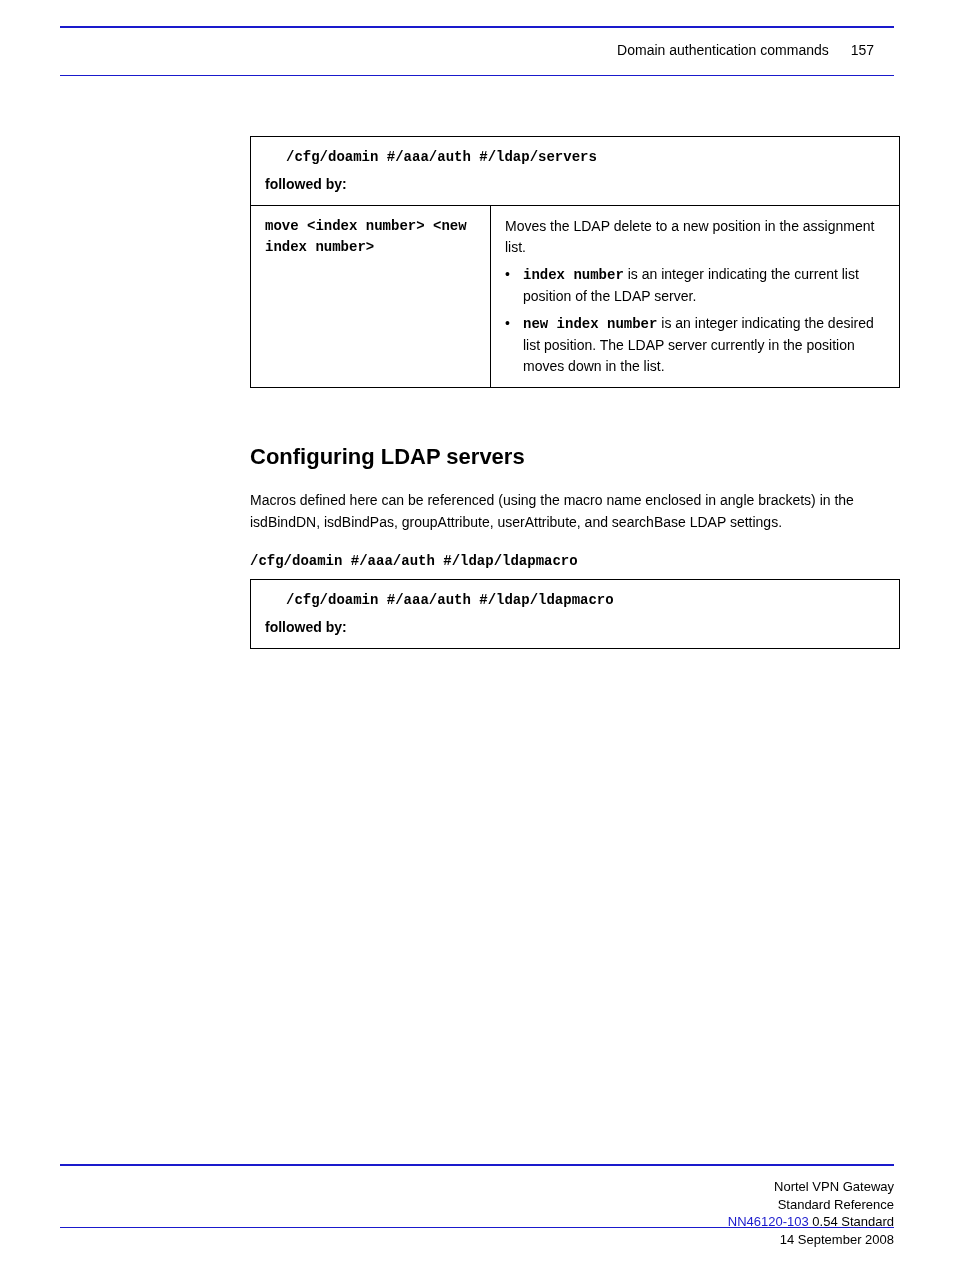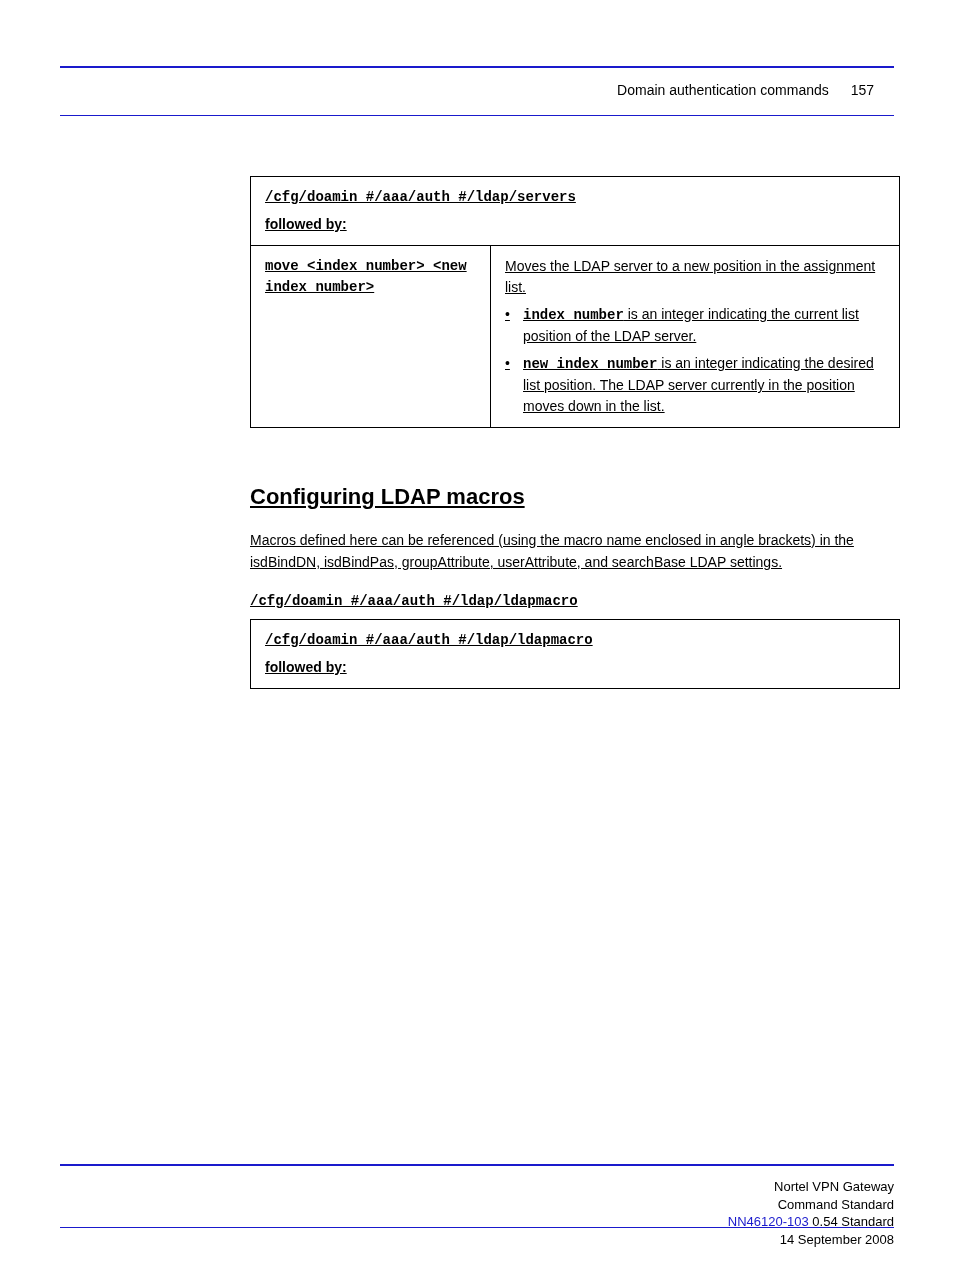--- a/index.html
+++ b/index.html
@@ -7,22 +7,21 @@
     font-family: Arial, Helvetica, sans-serif;
     background: #fff;
     color: #000;
     width: 954px;
     height: 1272px;
     position: relative;
     font-size: 14px;
   }
   .mono { font-family: "Courier New", monospace; text-align: right; }
   .page {
-    padding: 66px 60px 0 60px;
-    text-decoration: underline;
+    padding: 26px 60px 0 60px;
   }
   .header-bar {
     border-top: 2px solid #1a1acc;
     border-bottom: 1px solid #1a1acc;
     height: 50px;
     margin-bottom: 60px;
     position: relative;
   }
   .header-right {
     position: absolute;
@@ -47,20 +46,21 @@
     padding: 10px 14px;
     vertical-align: top;
     text-align: left;
     font-size: 14px;
     line-height: 1.5;
   }
   table.cmd .hdr {
     font-family: "Courier New", monospace;
     font-weight: bold;
     font-size: 14px;
+    margin-left: 21px;
   }
   table.cmd .caption {
     font-weight: bold;
   }
   table.cmd .left {
     width: 240px;
     font-family: "Courier New", monospace;
     font-weight: bold;
   }
   table.cmd .right {
@@ -124,56 +124,56 @@
           <div class="hdr">/cfg/doamin #/aaa/auth #/ldap/servers</div>
           <div class="caption" style="margin-top:6px;">followed by:</div>
         </td>
       </tr>
       <tr>
         <td class="left">
           <div>move &lt;index number&gt; &lt;new</div>
           <div>index number&gt;</div>
         </td>
         <td class="right">
-          <div>Moves the LDAP server to a new position in the assignment list.</div>
+          <div>Moves the LDAP delete to a new position in the assignment list.</div>
           <div class="bullet">
             <div class="dot">•</div>
             <div class="btxt">
               <span class="mono" style="font-weight:bold;">index number</span><span> is an integer indicating the current list position of the LDAP server.</span>
             </div>
           </div>
           <div class="bullet">
             <div class="dot">•</div>
             <div class="btxt">
               <span class="mono" style="font-weight:bold;">new index number</span><span> is an integer indicating the desired list position. The LDAP server currently in the position moves down in the list.</span>
             </div>
           </div>
         </td>
       </tr>
     </tbody>
       </table>
 
-    <h2 class="section">Configuring LDAP macros</h2>
+    <h2 class="section">Configuring LDAP servers</h2>
     <div class="para">Macros defined here can be referenced (using the macro name enclosed in angle brackets) in the isdBindDN, isdBindPas, groupAttribute, userAttribute, and searchBase LDAP settings.</div>
     <div class="subcmd">/cfg/doamin #/aaa/auth #/ldap/ldapmacro</div>
 
     <table class="cmd">
       <tbody>
           <tr>
         <td colspan="2">
           <div class="hdr">/cfg/doamin #/aaa/auth #/ldap/ldapmacro</div>
           <div class="caption" style="margin-top:6px;">followed by:</div>
         </td>
       </tr>
     </tbody>
       </table>
 
   </div>
 </div>
 
 <div class="footer">
   <div class="ftxt">
     <div>Nortel VPN Gateway</div>
-    <div>Command Standard</div>
+    <div>Standard Reference</div>
     <div><span style="color:#1a1acc;">NN46120-103 </span><span>0.54 Standard</span></div>
     <div>14 September 2008</div>
   </div>
 </div>
 
 </body></html>

